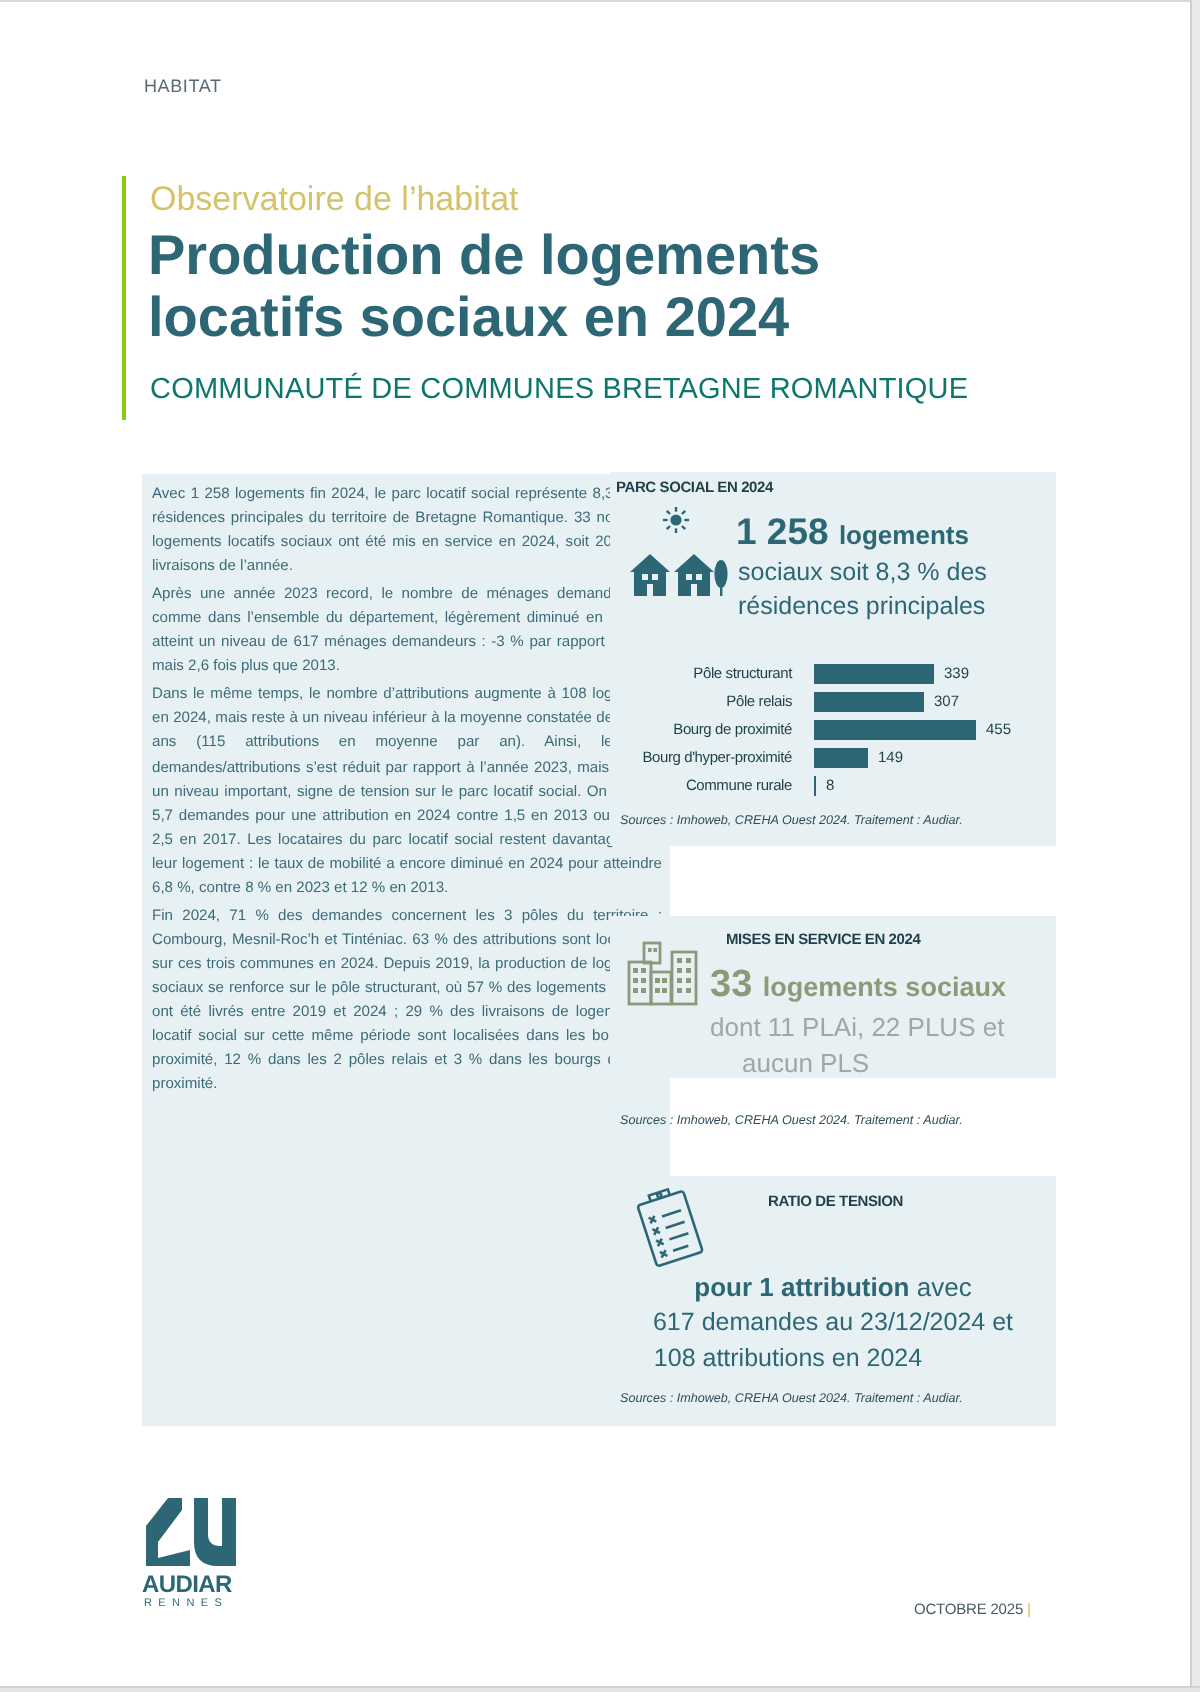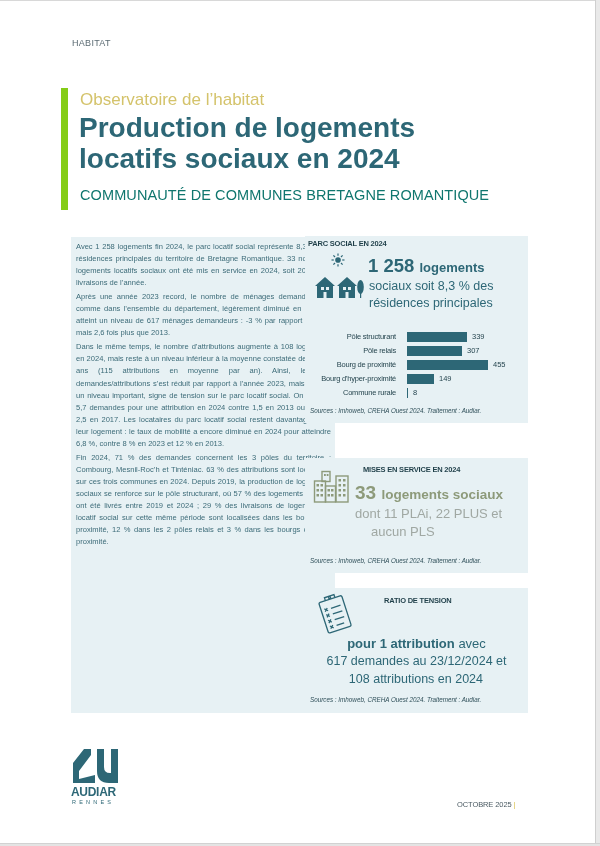--- a/index.html
+++ b/index.html
@@ -3,31 +3,31 @@
 <meta charset="utf-8">
 <style>
   html, body { margin:0; padding:0; }
   body { width:600px; height:846px; background:#ffffff; position:relative; overflow:hidden; font-family:"Liberation Sans", sans-serif; }
   .page-edge-r { position:absolute; left:595px; top:0; width:5px; height:846px; background:#e9e9e9; border-left:1px solid #cfcfcf; }
   .page-edge-b { position:absolute; left:0; top:843px; width:600px; height:3px; background:#e4e4e4; border-top:1px solid #d2d2d2; }
   .page-edge-t { position:absolute; left:0; top:0; width:600px; height:1px; background:#d8d8d8; }
 
   .section-tag { position:absolute; left:72px; top:38px; font-size:9px; letter-spacing:0.3px; color:#5a6a72; }
 
-  .title-block { position:absolute; left:61px; top:88px; width:480px; height:122px; border-left:7px solid #84cc16; }
+  .title-block { position:absolute; left:61px; top:88px; width:480px; height:122px; border-left:2px solid #84cc16; }
   .kicker { position:absolute; left:12px; top:2px; font-size:17px; color:#d4c36b; font-weight:normal; white-space:nowrap; }
   .main-title { position:absolute; left:11px; top:24px; font-size:28px; line-height:31px; font-weight:bold; color:#2d6776; white-space:nowrap; }
   .subtitle { position:absolute; left:12px; top:99px; font-size:14.5px; color:#0f766e; white-space:nowrap; letter-spacing:0.1px; }
 
   .text-box { position:absolute; left:71px; top:237px; width:264px; height:476px; background:#e7f1f4; box-sizing:border-box; padding:4px 4px 0 5px; }
   .text-box p { margin:0 0 2px 0; font-size:7.55px; line-height:12.05px; color:#3c6b78; text-align:justify; }
 
   .card { position:absolute; left:305px; width:223px; background:#e7f1f4; box-sizing:border-box; }
   .card-1 { top:236px; height:187px; }
-  .card-2 { top:458px; height:115px; }
+  .card-2 { top:458px; height:81px; }
   .card-3 { top:588px; height:125px; }
   .card-label { position:absolute; font-size:7.5px; font-weight:bold; color:#1f3f49; letter-spacing:-0.2px; white-space:nowrap; }
   .card-source { position:absolute; left:5px; font-size:6.3px; font-style:italic; color:#2f4f59; white-space:nowrap; }
 
   .big-num { font-weight:bold; }
   .c1-line { position:absolute; white-space:nowrap; color:#2d6776; }
 
   .bar-row { position:absolute; left:0; height:12px; width:223px; }
   .bar-label { position:absolute; right:132px; top:0; font-size:7.5px; color:#1f3f49; white-space:nowrap; text-align:right; line-height:12px; letter-spacing:-0.2px; }
   .bar { position:absolute; left:102px; top:1px; height:10px; background:#2d6776; }
@@ -198,21 +198,21 @@
       <path d="M11.5 19.5 l3 3 M14.5 19.5 l-3 3"></path>
       <path d="M11.5 25.5 l3 3 M14.5 25.5 l-3 3"></path>
       <path d="M11.5 31.5 l3 3 M14.5 31.5 l-3 3"></path>
     </g>
   </svg>
   <div class="c3-line" style="left:0; width:223px; top:48px; font-size:13px;">
     <span style="font-weight:bold;">pour 1 attribution</span>
     <span>avec</span>
   </div>
   <div class="c3-line" style="left:0; width:223px; top:66px; font-size:12.5px;">617 demandes au 23/12/2024 et</div>
-  <div class="c3-line" style="left:0; width:178px; top:84px; font-size:12.5px;text-align:right;">108 attributions en 2024</div>
+  <div class="c3-line" style="left:0; width:178px; top:84px; font-size:12.5px;">108 attributions en 2024</div>
   <div class="card-source" style="top:108px;">Sources : Imhoweb, CREHA Ouest 2024. Traitement : Audiar.</div>
 </div>
 
 <svg class="logo" viewBox="0 0 48 36" style="height:36px;">
   <path d="M2 34 L2 14 L13 0 L20 0 L20 6 L8 22 L8 34 Z" fill="#2d6776"></path>
   <path d="M26 0 L33 0 L33 18 Q33 24 39 24 L40 24 L40 0 L47 0 L47 34 L38 34 Q26 34 26 22 Z" fill="#2d6776"></path>
   <path d="M8 30 L24 26 L24 34 L8 34 Z" fill="#2d6776"></path>
 </svg>
 <div class="logo-name">AUDIAR</div>
 <div class="logo-city">RENNES</div>

